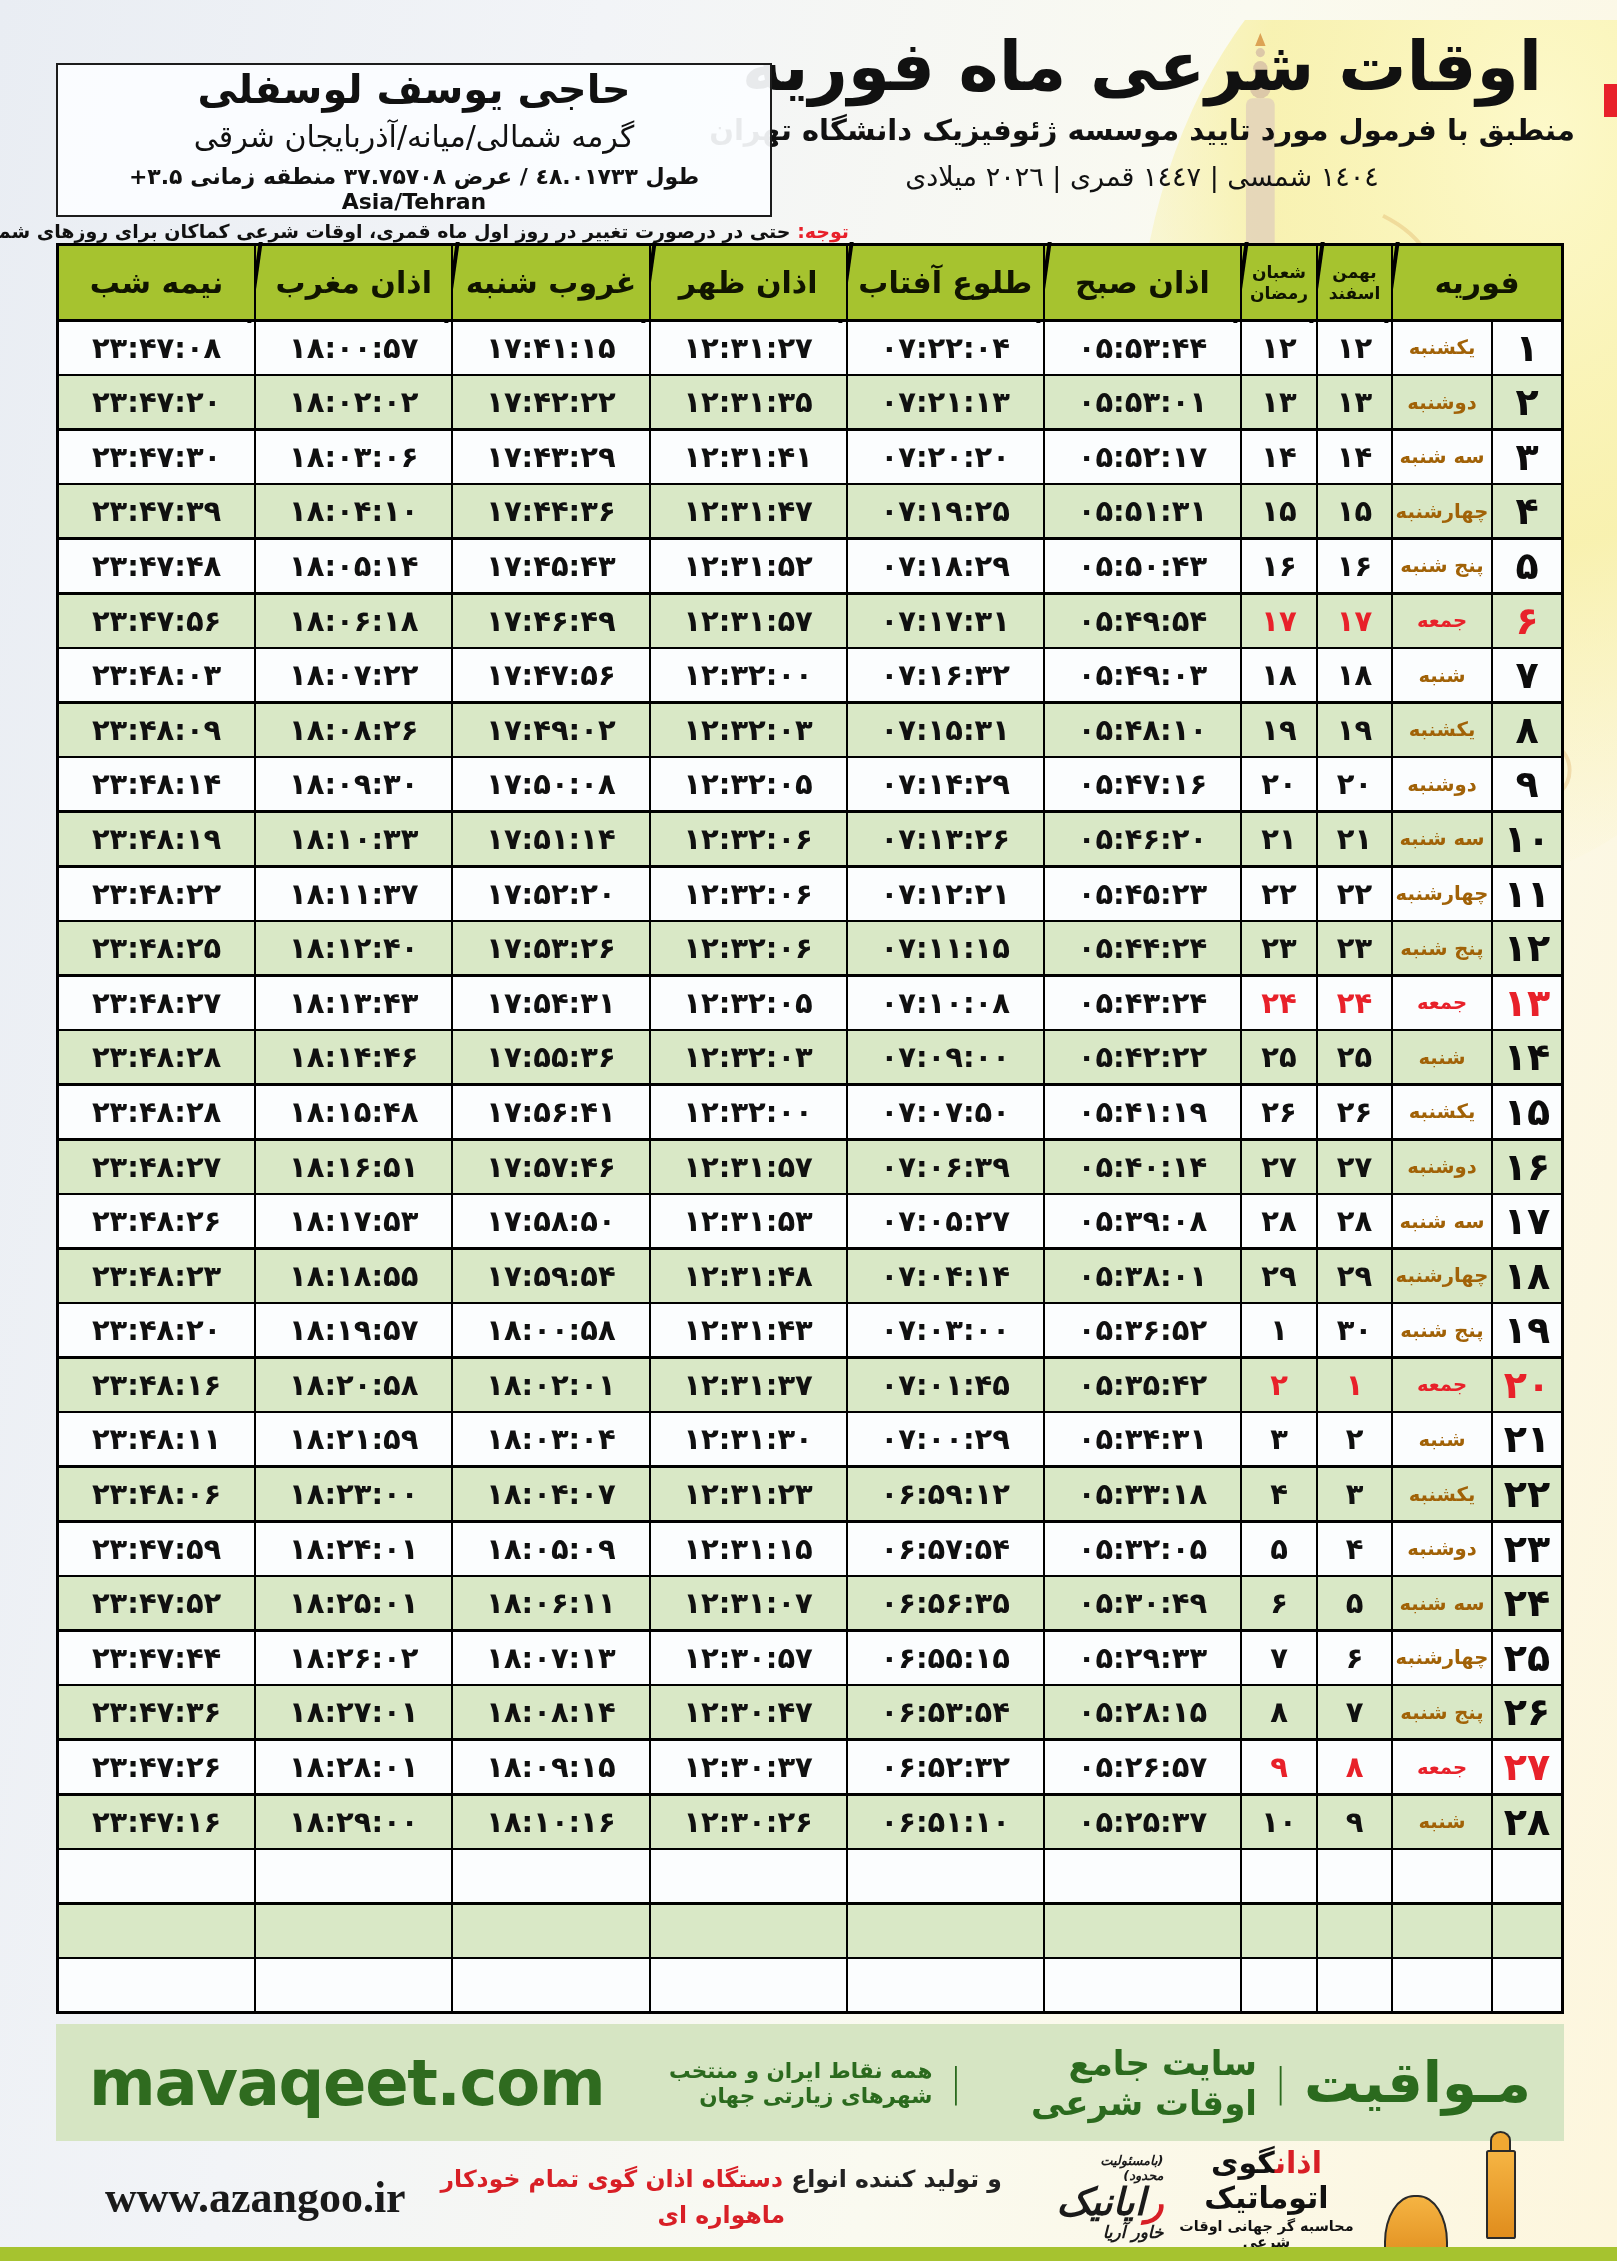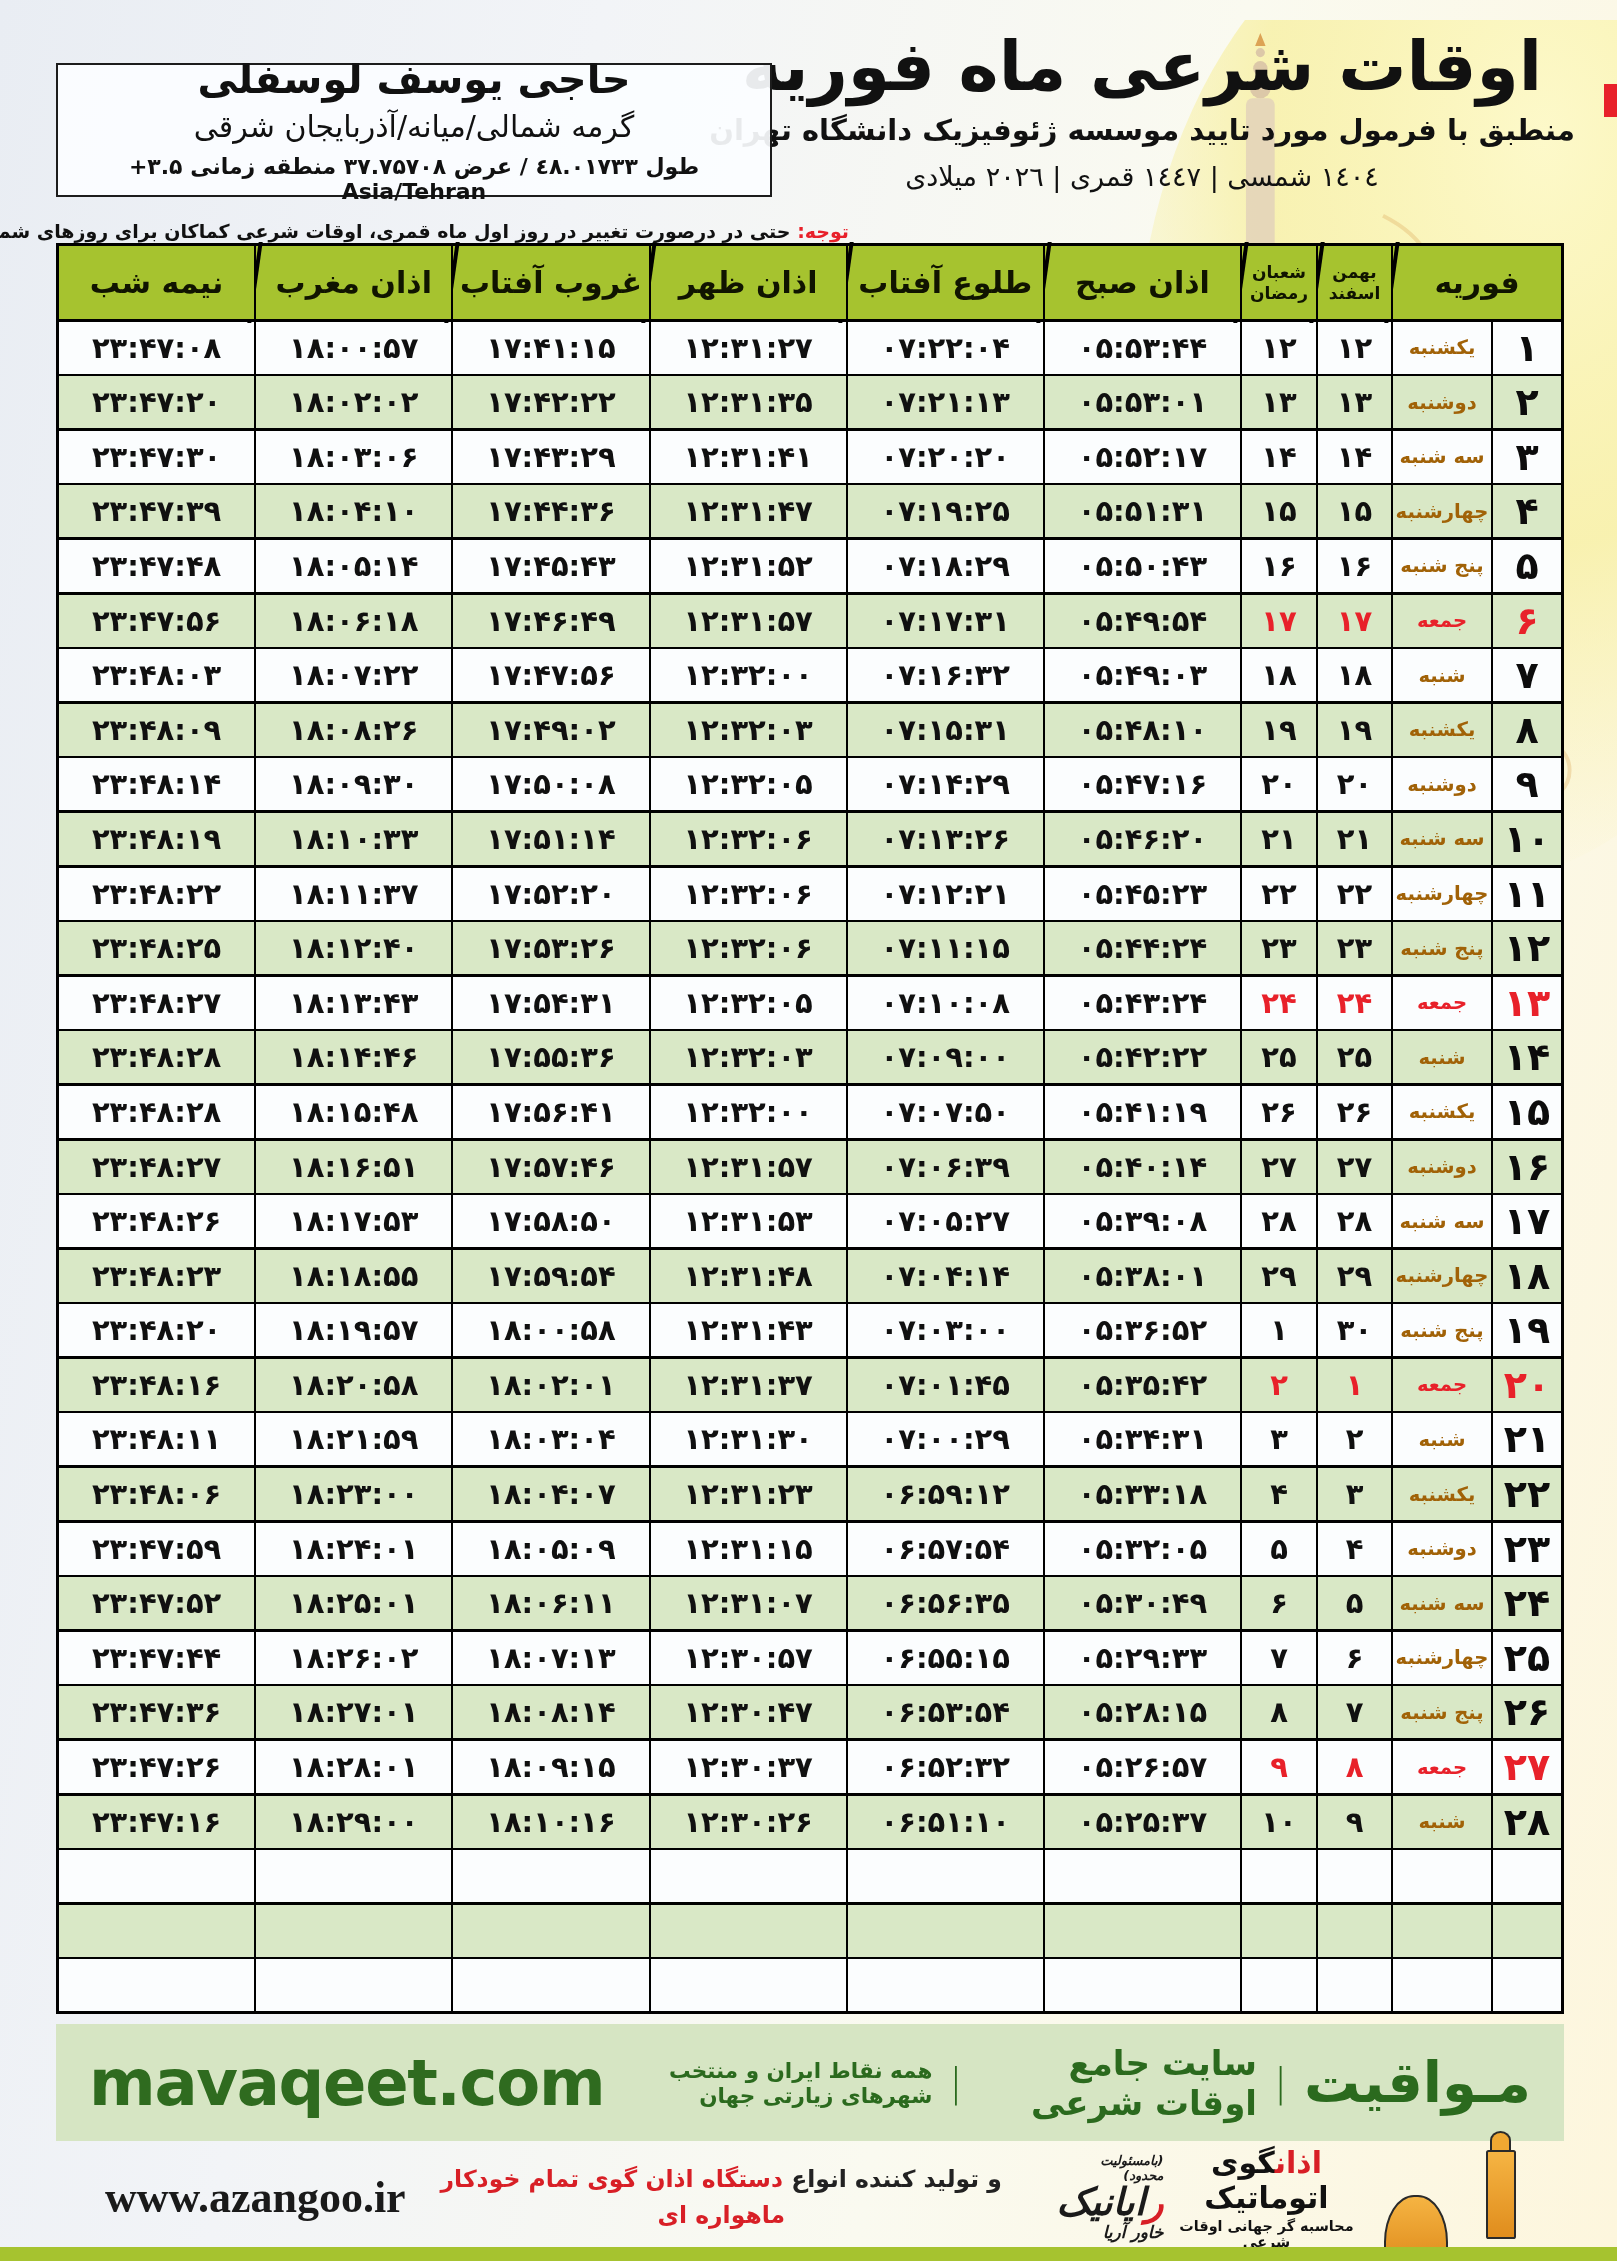--- a/index.html
+++ b/index.html
@@ -8,21 +8,21 @@
     background:linear-gradient(100deg,#e9edf3 0%,#f2f4f7 30%,#fafaf0 62%,#fdf6dd 100%);}
   .bg-art{position:absolute;top:19.6px;right:0;width:470px;height:1057px;z-index:0;}
   .red-flag{position:absolute;top:84px;right:0;width:14.4px;height:33px;background:#e8212a;z-index:0;}
 
   
   .title-block{position:absolute;top:27px;right:39px;width:874px;text-align:center;direction:rtl;z-index:2;color:#111;}
   .main-title{font-size:68px;font-weight:800;letter-spacing:-0.7px;}
   .sub-title{font-size:29px;font-weight:700;margin-top:6.5px;}
   .date-line{font-size:27px;font-weight:500;margin-top:14.4px;}
 
-  .loc-box{position:absolute;top:63px;left:56px;width:716px;height:134px;box-sizing:border-box;
+  .loc-box{position:absolute;top:63px;left:56px;width:716px;height:154px;box-sizing:border-box;
     border:2.6px solid #1c1c1c;background:rgba(251,253,255,.92);text-align:center;direction:rtl;z-index:2;
     display:flex;flex-direction:column;justify-content:center;gap:6.5px;color:#111;}
   .loc-name{font-size:40px;font-weight:800;}
   .loc-region{font-size:30px;font-weight:400;}
   .loc-coords{font-size:22px;font-weight:700;margin-top:3.9px;}
 
   .notice{position:absolute;top:220px;left:56px;width:793px;direction:rtl;text-align:right;
     font-size:19px;font-weight:600;color:#111;z-index:2;white-space:nowrap;}
   .notice .red{color:#e8212a;font-weight:800;}
 
@@ -148,21 +148,21 @@
         <span class="tiny">بهمن</span>
         <span class="tiny">اسفند</span>
       </div>
       <div class="th">
         <span class="tiny">شعبان</span>
         <span class="tiny">رمضان</span>
       </div>
       <div class="th">اذان صبح</div>
       <div class="th">طلوع آفتاب</div>
       <div class="th">اذان ظهر</div>
-      <div class="th">غروب آفتاب</div>
+      <div class="th">غروب شنبه</div>
       <div class="th">اذان مغرب</div>
       <div class="th">نیمه شب</div>
     </div>
     <div style="display:flex;flex-direction:column;gap:2.6px;background:#000;">
         <div class="grid row white">
           <div class="day">۱</div>
           <div class="wd">یکشنبه</div>
           <div class="sm">۱۲</div>
           <div class="sm">۱۲</div>
           <div class="tm">۰۵:۵۳:۴۴</div>

